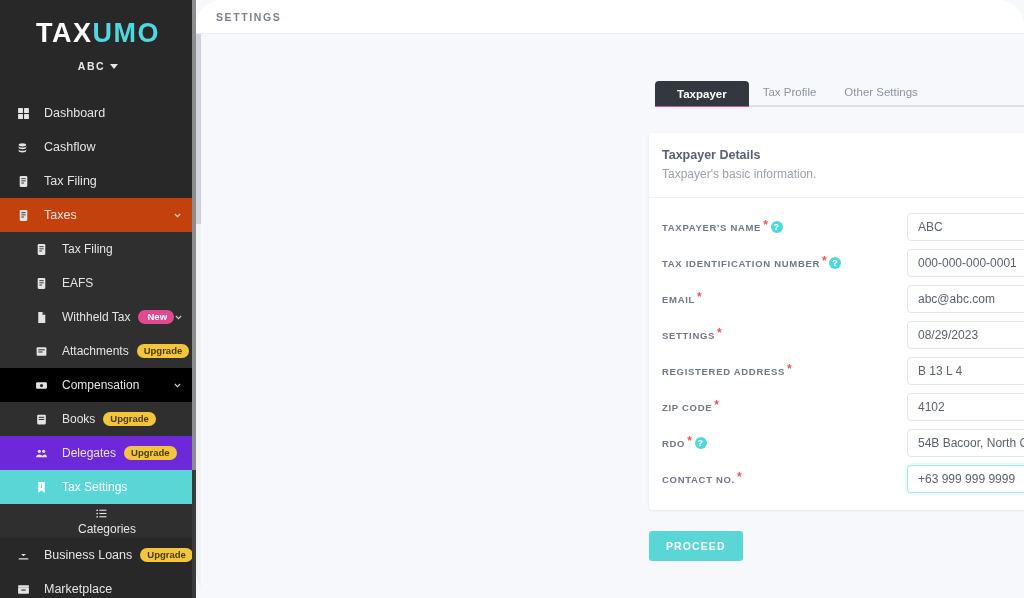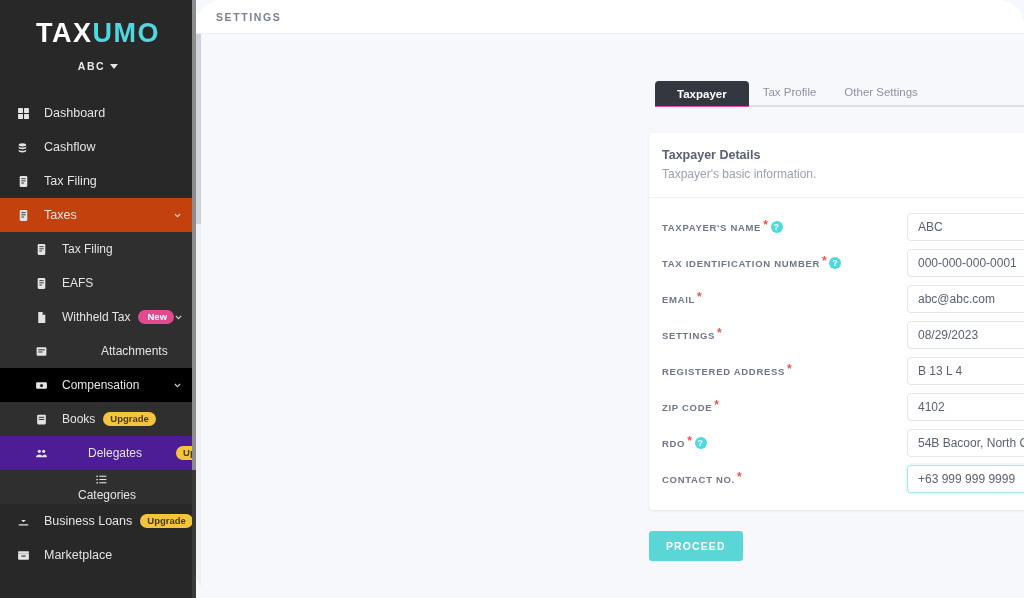--- a/index.html
+++ b/index.html
@@ -349,21 +349,21 @@
             </svg>
           </span>
           <span class="lbl">Withheld Tax</span>
           <span class="badge new">New</span>
           <span class="chev">
             <svg width="9" height="9" viewBox="0 0 24 24" fill="none" stroke="#cfcfcf" stroke-width="3">
               <path d="M5 8l7 7 7-7"></path>
             </svg>
           </span>
         </div>
-        <div class="nav-item sub" style="background: rgb(47, 47, 47); gap: 39px;">
+        <div class="nav-item sub" style="background: rgb(47, 47, 47);">
           <span class="ico">
             <svg width="13" height="13" viewBox="0 0 24 24" fill="#e4e4e4">
               <rect x="3" y="4" width="18" height="16" rx="2"></rect>
               <rect x="6" y="8" width="12" height="1.8" fill="#282828"></rect>
               <rect x="6" y="12" width="8" height="1.8" fill="#282828"></rect>
             </svg>
           </span>
           <span class="lbl">Attachments</span>
           <span class="badge upgrade">Upgrade</span>
         </div>
@@ -385,31 +385,40 @@
           <span class="ico">
             <svg width="13" height="13" viewBox="0 0 24 24" fill="#e4e4e4">
               <rect x="4" y="3" width="16" height="18" rx="2"></rect>
               <rect x="7" y="7" width="10" height="1.8" fill="#282828"></rect>
               <rect x="7" y="11" width="10" height="1.8" fill="#282828"></rect>
             </svg>
           </span>
           <span class="lbl">Books</span>
           <span class="badge upgrade">Upgrade</span>
         </div>
-        <div class="nav-item sub" style="background: #4c1d95; gap: 26px;">
+        <div class="nav-item sub" style="background: #6d28d9;">
           <span class="ico">
             <svg width="13" height="13" viewBox="0 0 24 24" fill="#e4e4e4">
               <circle cx="8" cy="8" r="3"></circle>
               <circle cx="16" cy="8" r="3"></circle>
               <path d="M2 19c0-3.3 2.7-5 6-5s6 1.7 6 5z"></path>
               <path d="M13 19c0-3.3 2.7-5 5-5s4 1.7 4 5z"></path>
             </svg>
           </span>
           <span class="lbl">Delegates</span>
           <span class="badge upgrade">Upgrade</span>
+        </div>
+        <div class="nav-item sub active">
+          <span class="ico">
+            <svg width="13" height="13" viewBox="0 0 24 24" fill="#ffffff">
+              <path d="M6 2h12v20l-6-5-6 5z"></path>
+              <rect x="11" y="6" width="2" height="7" fill="#5bd6d6"></rect>
+            </svg>
+          </span>
+          <span class="lbl">Tax Settings</span>
         </div>
         <div class="nav-item sub" style="background: rgb(47, 47, 47); flex-direction: column;">
           <span class="ico">
             <svg width="13" height="13" viewBox="0 0 24 24" fill="#e4e4e4">
               <circle cx="4" cy="6" r="1.6"></circle>
               <circle cx="4" cy="12" r="1.6"></circle>
               <circle cx="4" cy="18" r="1.6"></circle>
               <rect x="8" y="5" width="13" height="2"></rect>
               <rect x="8" y="11" width="13" height="2"></rect>
               <rect x="8" y="17" width="13" height="2"></rect>

